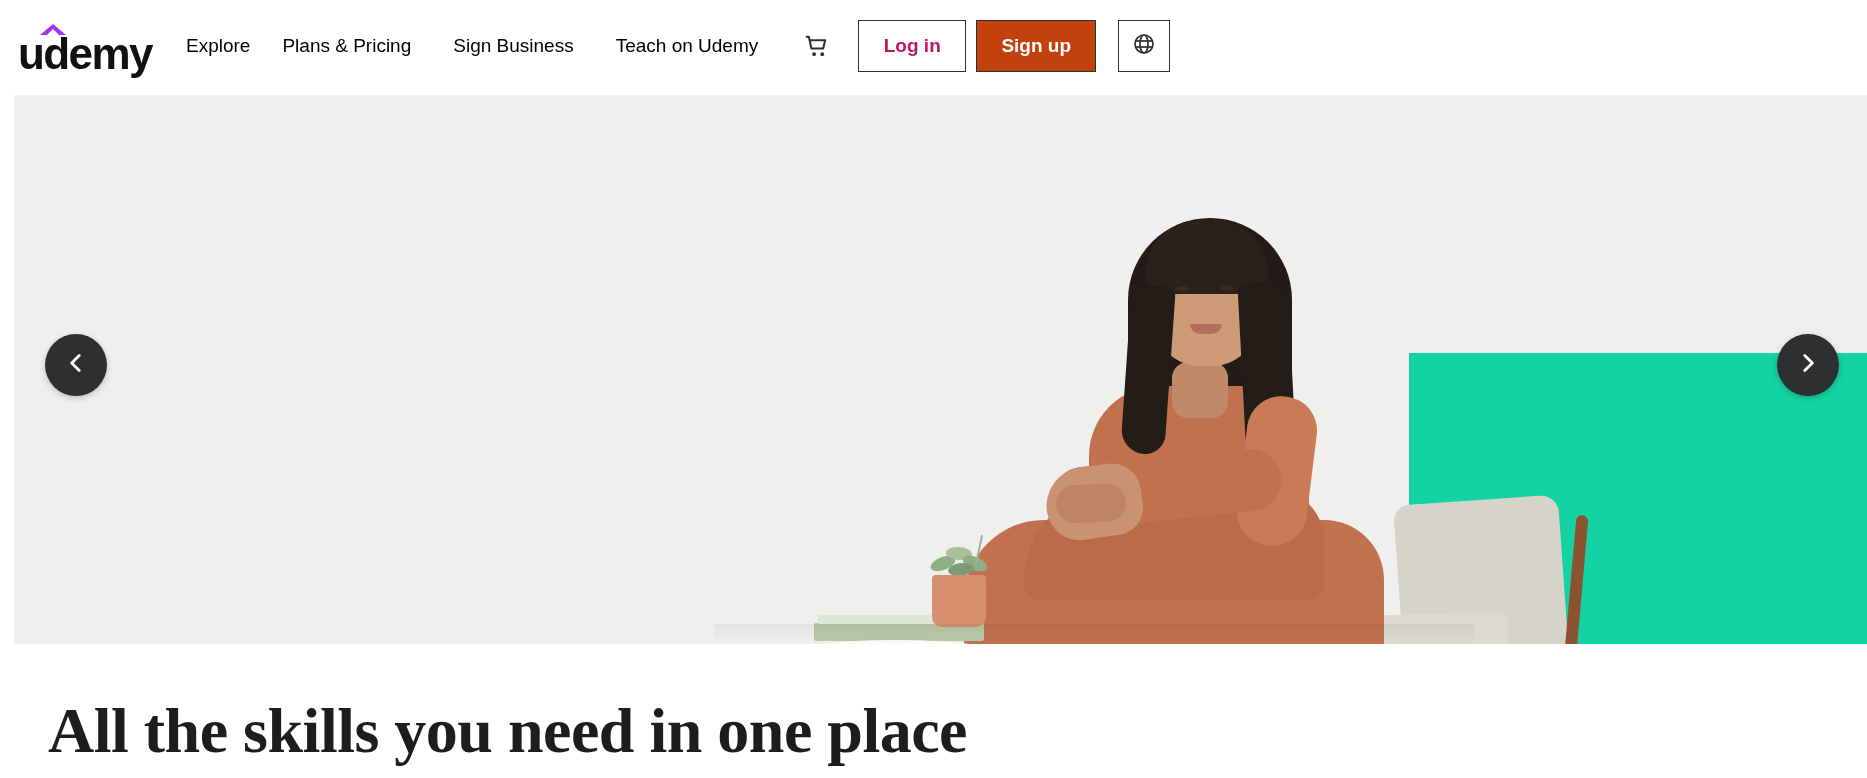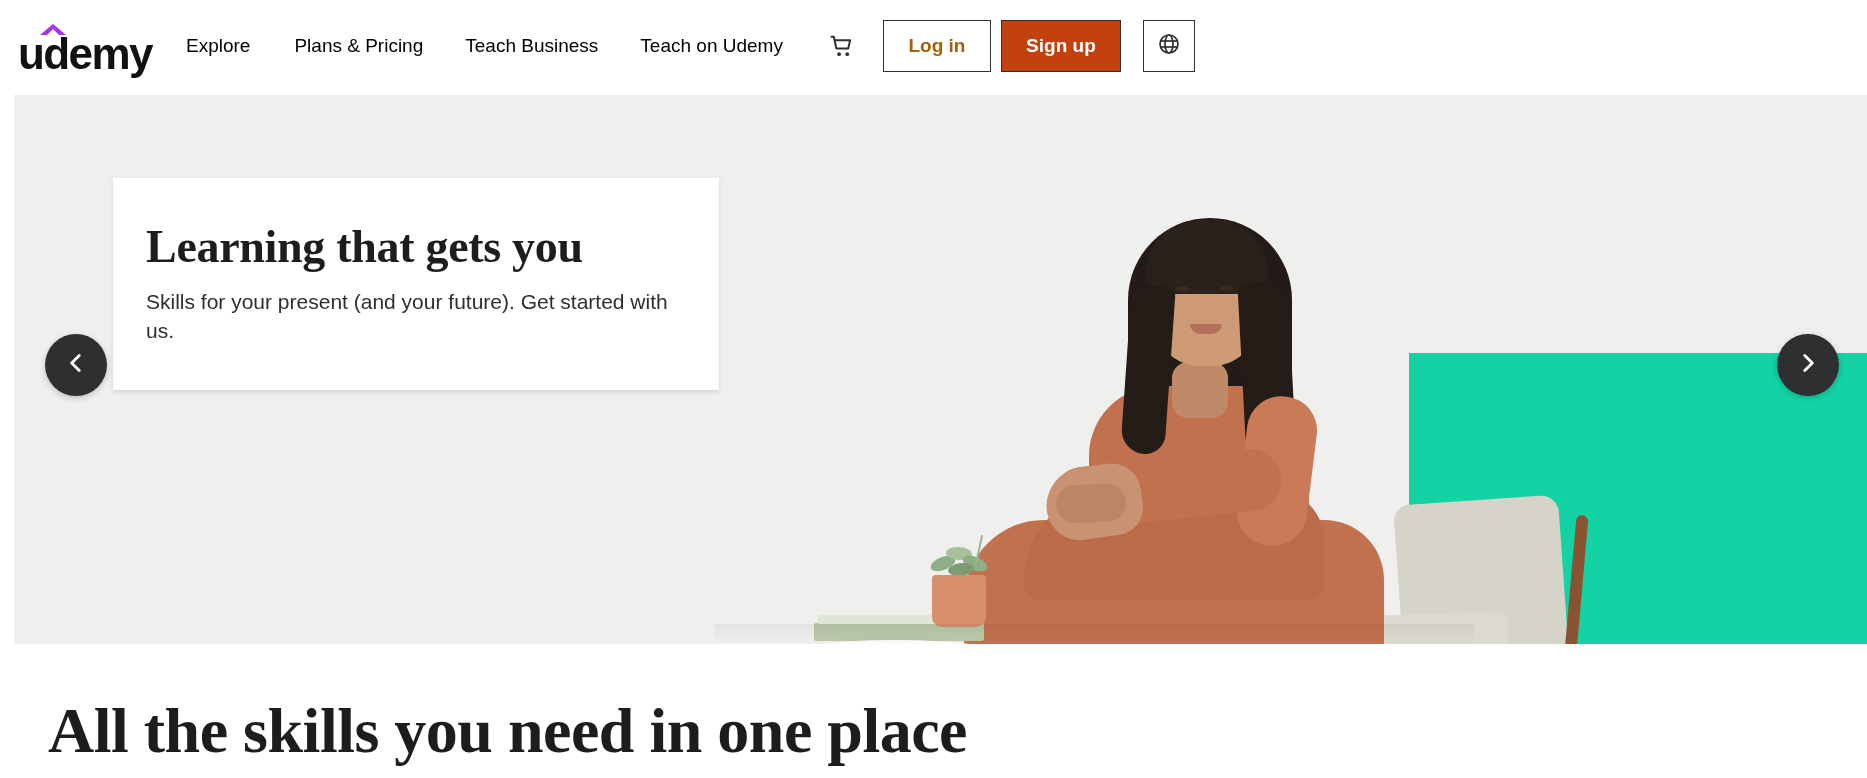--- a/index.html
+++ b/index.html
@@ -98,21 +98,21 @@
   .search-input::placeholder { color: #6a6f73; opacity: 1; }
 
   .nav-right {
     display: flex;
     align-items: center;
     flex: 0 0 auto;
     margin-left: 32px;
     gap: 0;
   }
   .nav-right .nav-link { margin-right: 42px; }
-  .nav-right .nav-link:first-child { margin-left: 12px; }
+  .nav-right .nav-link:first-child { margin-left: 0; }
 
   .cart-btn {
     flex: 0 0 auto;
     width: 34px; height: 34px;
     display: flex; align-items: center; justify-content: center;
     cursor: pointer;
     margin-right: 24px;
   }
 
   .btn {
@@ -123,21 +123,21 @@
     align-items: center;
     justify-content: center;
     cursor: pointer;
     flex: 0 0 auto;
     font-family: "Liberation Sans", sans-serif;
   }
   .btn-login {
     width: 108px;
     border: 1px solid #2d2f31;
     background: #ffffff;
-    color: #a16207;
+    color: #be185d;
     margin-right: 10px;
   }
   .btn-signup {
     width: 120px;
     background: #c2410c;
     color: #ffffff;
     border: 1px solid #2d2f31;
     margin-right: 22px;
   }
   .btn-lang {
@@ -438,21 +438,21 @@
   <div class="logo-wrap">
     <span class="logo-caret"></span>
     <span class="logo-text">udemy</span>
   </div>
 
   <a class="nav-link nav-explore">Explore</a>
 
 
   <div class="nav-right">
     <a class="nav-link">Plans &amp; Pricing</a>
-    <a class="nav-link">Teach Business</a>
+    <a class="nav-link">Sign Business</a>
     <a class="nav-link">Teach on Udemy</a>
 
     <div class="cart-btn">
       <svg width="28" height="28" viewBox="0 0 24 24" fill="none" stroke="#2d2f31" stroke-width="1.7" stroke-linecap="round" stroke-linejoin="round">
         <path d="M3 4h2l2.2 10.2h10.1L19 7H6"></path>
         <circle cx="9.5" cy="19" r="1.6" fill="#2d2f31" stroke="none"></circle>
         <circle cx="16.5" cy="19" r="1.6" fill="#2d2f31" stroke="none"></circle>
       </svg>
     </div>
 
@@ -509,24 +509,20 @@
       <span class="leaf l3"></span>
       <span class="leaf l4"></span>
       <span class="stem"></span>
     </div>
     <div class="pot"></div>
     <div class="table-top"></div>
 
     <div class="floor-shadow"></div>
   </div>
 
-  <div class="hero-card">
-    <div class="hero-title">Learning that gets you</div>
-    <div class="hero-sub">Skills for your present (and your future). Get started with us.</div>
-  </div>
 
   <div class="carousel-arrow arrow-prev">
     <span>
       <svg width="26" height="26" viewBox="0 0 24 24" fill="none" stroke="#ffffff" stroke-width="2.6" stroke-linecap="round" stroke-linejoin="round">
         <polyline points="15,5 8,12 15,19"></polyline>
       </svg>
     </span>
   </div>
 
   <div class="carousel-arrow arrow-next">

